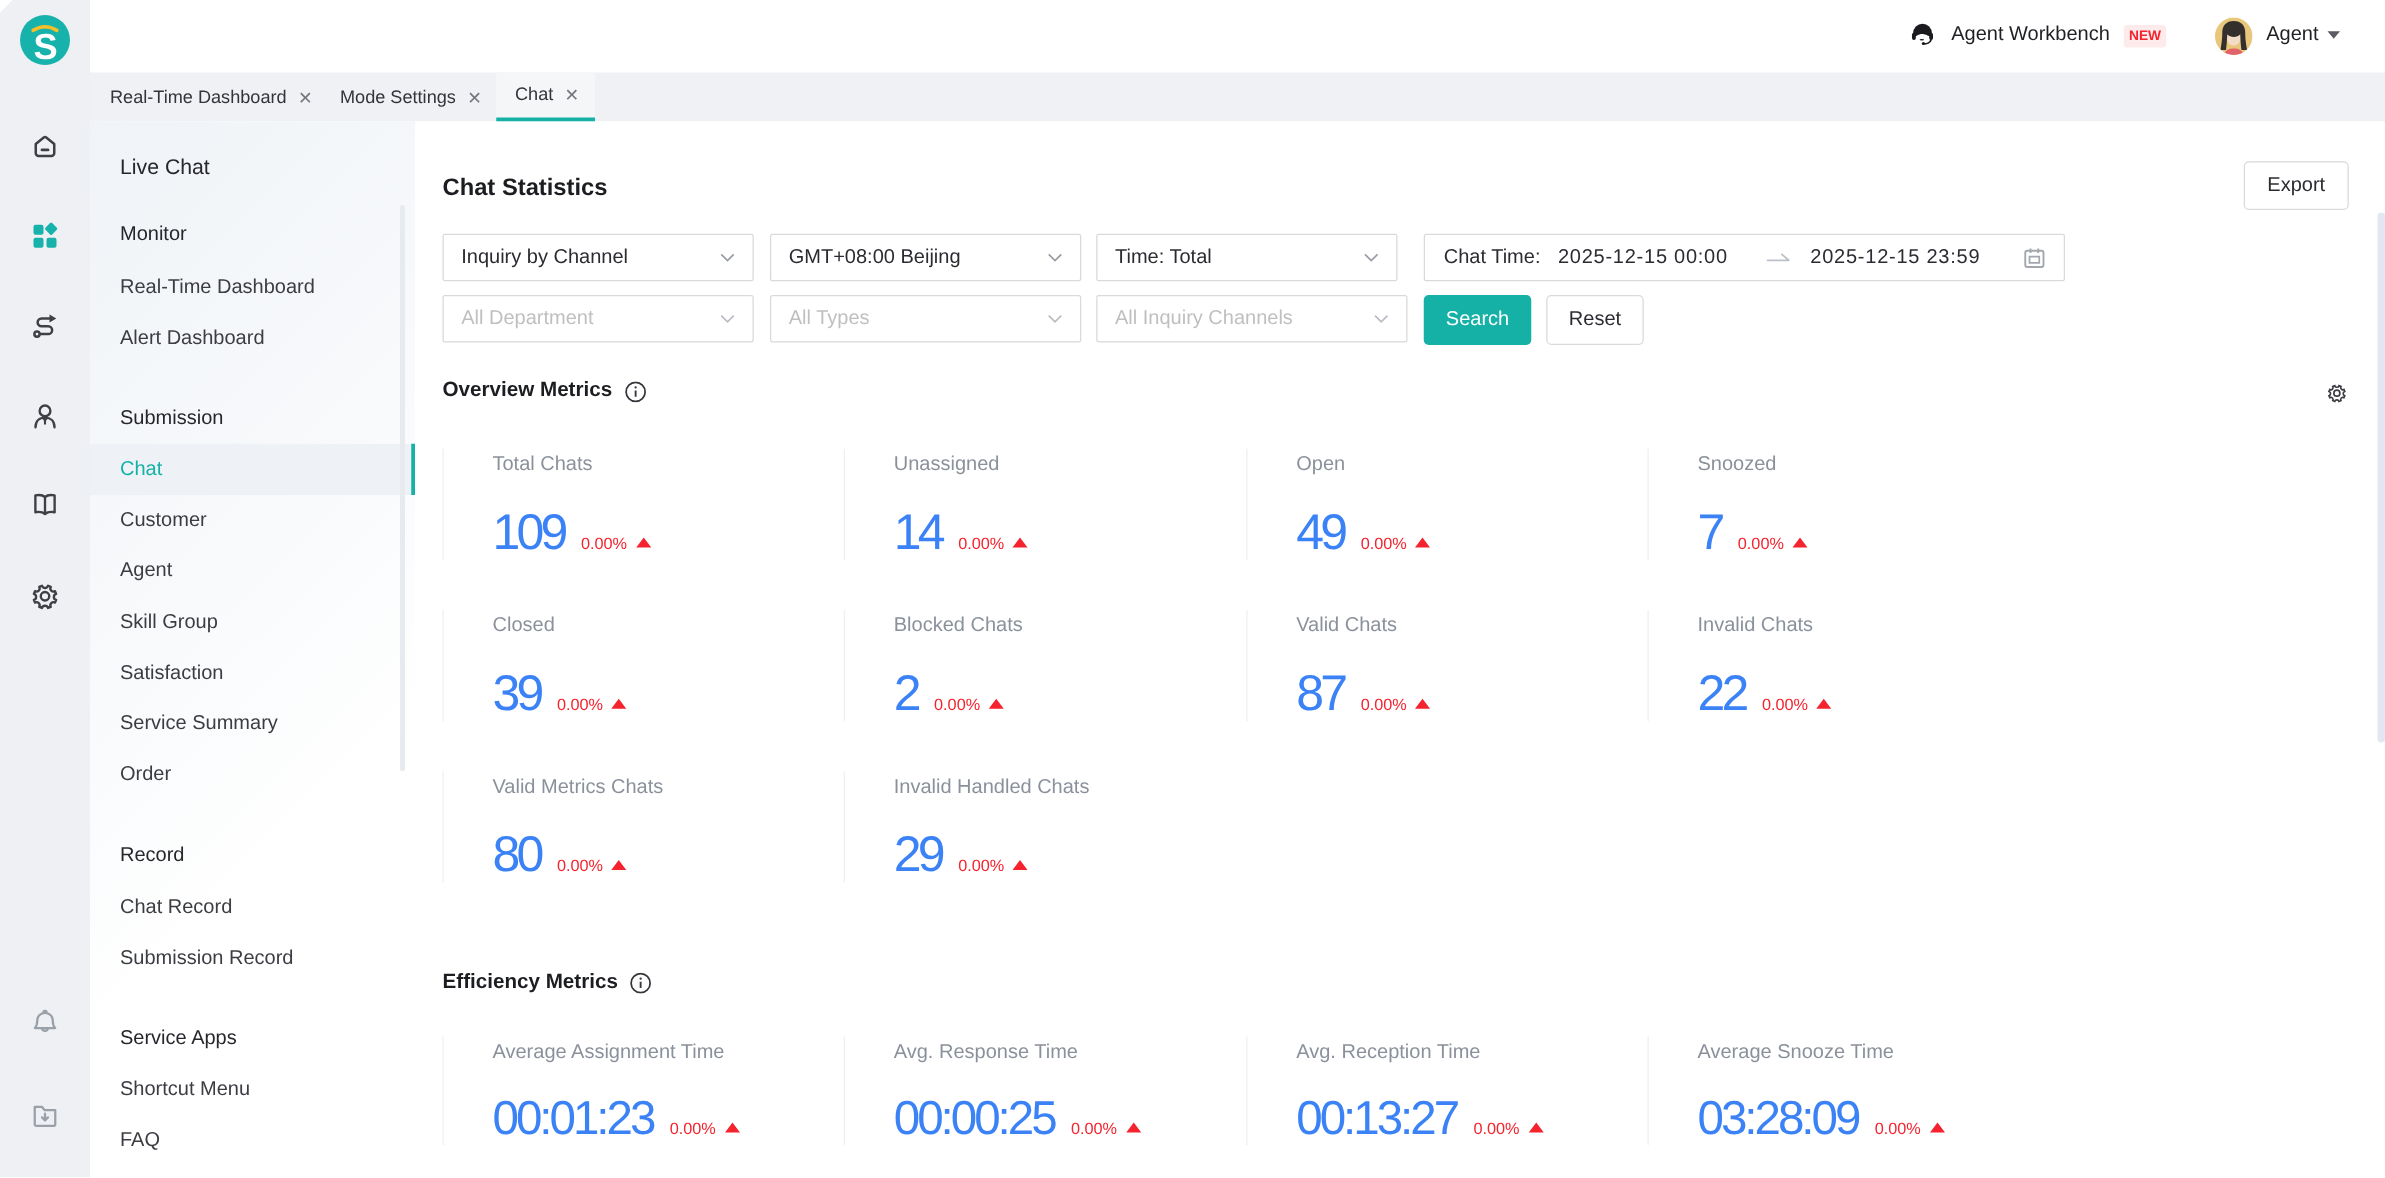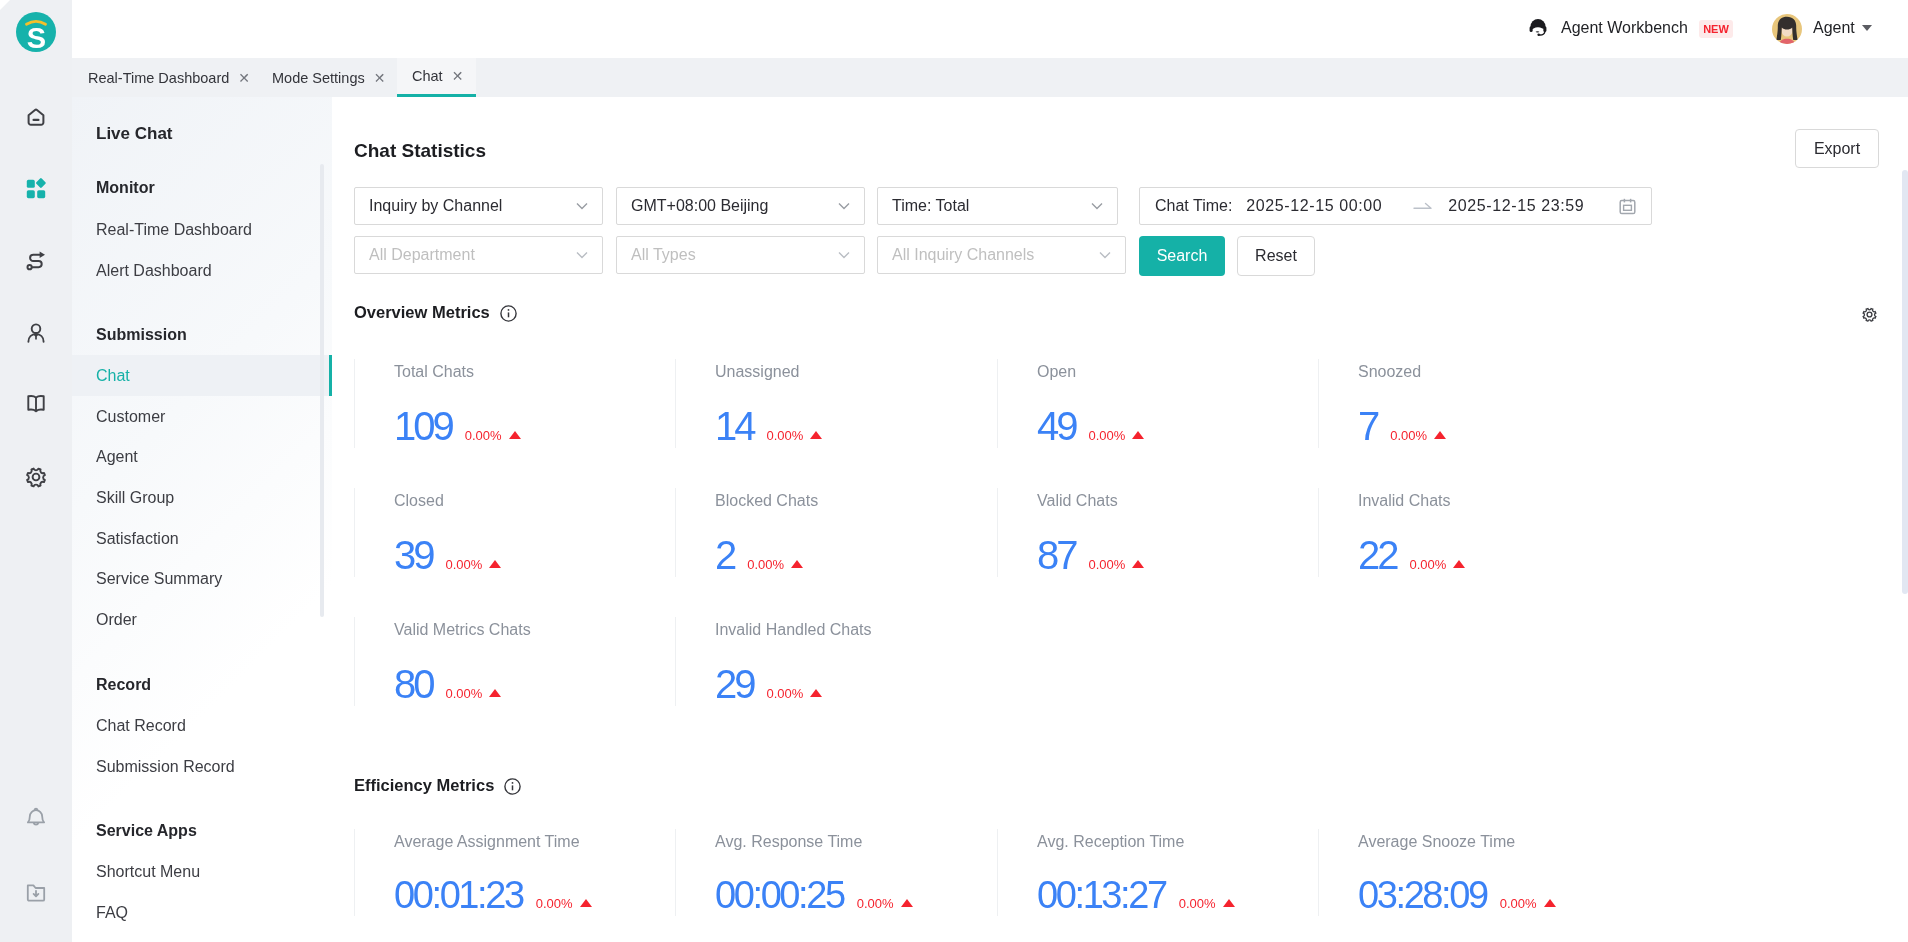--- a/index.html
+++ b/index.html
@@ -9,21 +9,21 @@
 #rail .ic{position:absolute;left:24px;width:24px;height:24px}
 
 #topbar{position:absolute;left:72px;top:0;width:1888px;height:58px;background:#fff}
 #tabbar{position:absolute;left:72px;top:58px;width:1836px;height:39px;background:#eff1f4}
 .tab{position:absolute;top:0;height:39px;display:flex;align-items:center;font-size:14.5px;color:#33343a;white-space:nowrap}
 .tab .x{color:#73767d;font-size:14px;margin-left:9px}
 #tab3{background:#f5f6f8;border-bottom:3px solid #15b1a7}
 
 #side{position:absolute;left:72px;top:97px;width:260px;height:845px;background:linear-gradient(135deg,#f0f3f7 0%,#f7f9fb 38%,#ffffff 68%)}
 .sit{position:absolute;left:24px;font-size:16px;color:#3c3d43;white-space:nowrap}
-.shd{font-weight:bold;color:#26272c}
+.shd{font-weight:normal;color:#26272c}
 #selrow{position:absolute;left:0;top:258px;width:260px;height:41px;background:#eef1f5;border-right:3px solid #15b1a7}
 #sscroll{position:absolute;left:248px;top:67px;width:4px;height:453px;background:#e7eaef;border-radius:2px}
 
 #content{position:absolute;left:332px;top:110px;width:1576px;height:845px;background:#fff}
 h1{position:absolute;left:22px;top:30px;font-size:19px;color:#1c1d21}
 .box{position:absolute;height:38px;border:1px solid #d9d9d9;border-radius:2px;background:#fff;font-size:16px;display:flex;align-items:center;padding:0 14px;white-space:nowrap}
 .box .chev{margin-left:auto}
 .ph{color:#bfbfbf}
 .btn{position:absolute;display:flex;align-items:center;justify-content:center;font-size:16px;border-radius:4px}
 .sect{position:absolute;font-size:16.5px;font-weight:bold;color:#1c1d21;display:flex;align-items:flex-end;gap:10px}

